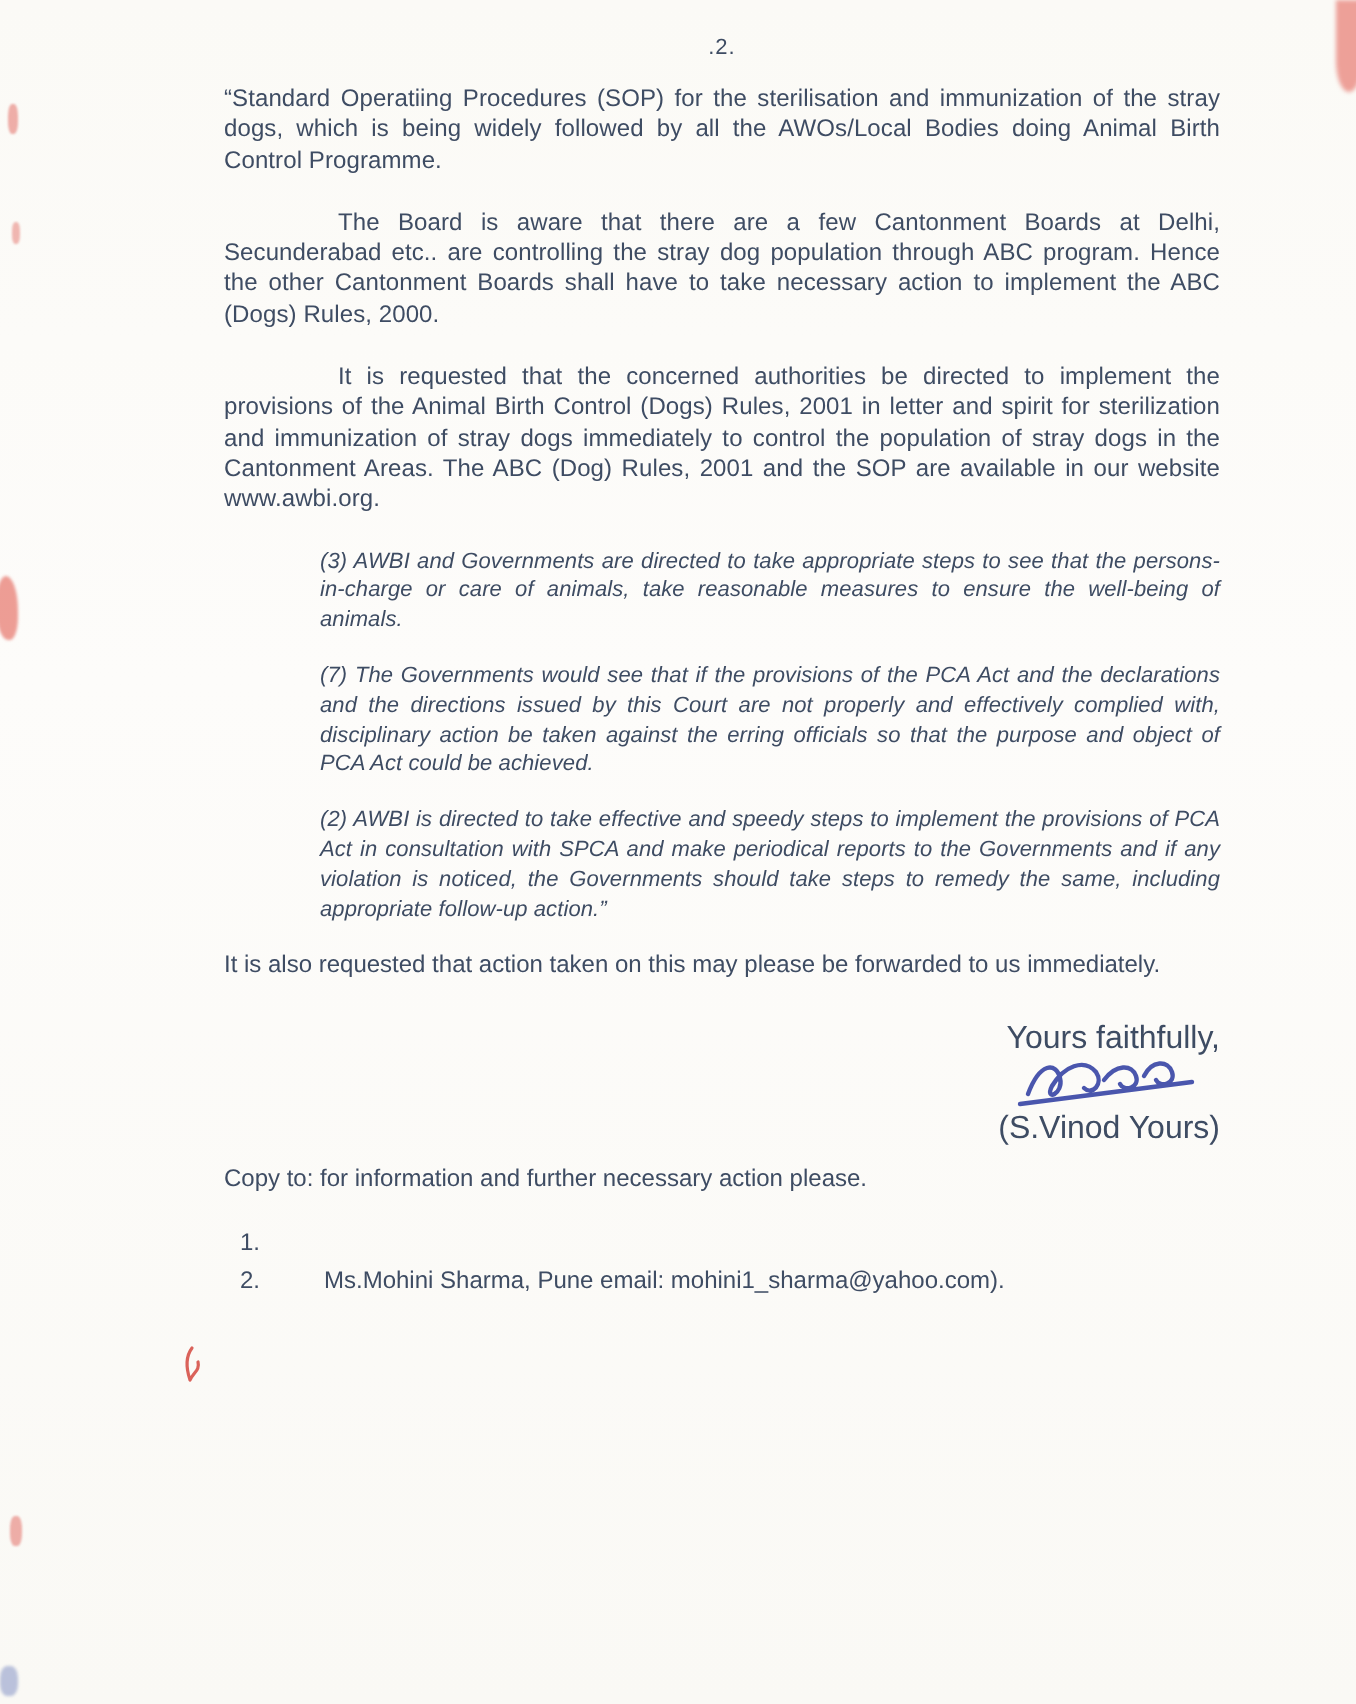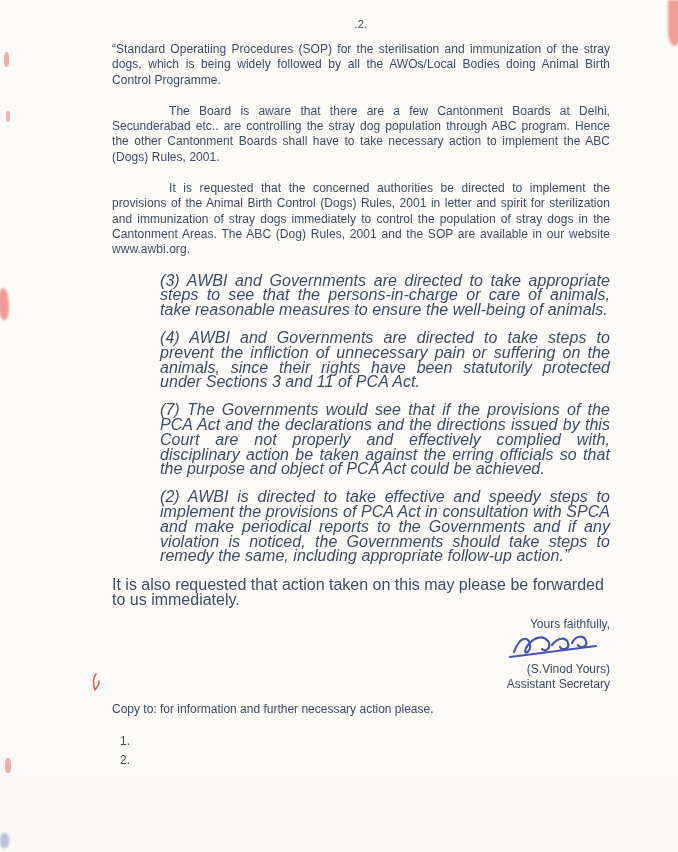--- a/index.html
+++ b/index.html
@@ -32,37 +32,37 @@
     font-size:12px;
     line-height:15.3px;
     text-align:justify;
     letter-spacing:.05px;
   }
   p.indent-1{text-indent:57px;}
   p.indent-2{text-indent:78px;}
   a.doclink{color:inherit;cursor:pointer;}
   .quote{
     margin:0 0 13px 48px;
-    font-size:16px;
+    font-size:11px;
     font-style:italic;
     line-height:14.8px;
     text-align:justify;
     letter-spacing:.05px;
   }
   .request-line{
     margin:3px 0 10px 0;
-    font-size:16px;
+    font-size:12px;
     line-height:15px;
     text-align:left;
   }
   .closing{
     text-align:right;
-    font-size:12px;
+    font-size:16px;
     line-height:15px;
-    margin-top:10px;
+    margin-top:22px;
   }
   .closing .salutation{margin-bottom:0;}
   .signature-wrap{
     display:block;
     margin:0 6px 0 auto;
     width:96px;height:30px;
   }
   .copy-block{
     margin-top:10px;
     font-size:12px;
@@ -100,50 +100,49 @@
     <path d="M8 2 C 5 6, 5 12, 7 18 M 7 18 C 9 14, 12 13, 11 9" fill="none" stroke="rgba(210,60,50,.8)" stroke-width="1.6" stroke-linecap="round"></path>
   </svg>
 
   <div class="content">
 
     <div class="page-number">.2.</div>
 
     <p class="para">“Standard Operatiing Procedures (SOP) for the sterilisation and immunization of the stray dogs, which is being widely followed by all the AWOs/Local Bodies doing Animal Birth Control Programme.</p>
 
 
-    <p class="para indent-1">The Board is aware that there are a few Cantonment Boards at Delhi, Secunderabad etc.. are controlling the stray dog population through ABC program. Hence the other Cantonment Boards shall have to take necessary action to implement the ABC (Dogs) Rules, 2001.</p>
+    <p class="para indent-1">The Board is aware that there are a few Cantonment Boards at Delhi, Secunderabad etc.. are controlling the stray dog population through ABC program. Hence the other Cantonment Boards shall have to take necessary action to implement the ABC (Dogs) Rules, 2000.</p>
 
     <p class="para indent-1"><span>It is requested that the concerned authorities be directed to implement the provisions of the Animal Birth Control (Dogs) Rules, 2001 in letter and spirit for sterilization and immunization of stray dogs immediately to control the population of stray dogs in the Cantonment Areas. The ABC (Dog) Rules, 2001 and the SOP are available in our website </span><a class="doclink">www.awbi.org</a><span>.</span></p>
 
 
     <p class="quote">(3) AWBI and Governments are directed to take appropriate steps to see that the persons-in-charge or care of animals, take reasonable measures to ensure the well-being of animals.</p>
 
-    <p class="quote">(4) AWBI and Governments are directed to take steps to prevent the infliction of unnecessary pain or suffering on the animals, since their rights have been statutorily protected under Sections 3 and 11 of PCA Act.</p>
 
     <p class="quote">(7) The Governments would see that if the provisions of the PCA Act and the declarations and the directions issued by this Court are not properly and effectively complied with, disciplinary action be taken against the erring officials so that the purpose and object of PCA Act could be achieved.</p>
 
     <p class="quote">(2) AWBI is directed to take effective and speedy steps to implement the provisions of PCA Act in consultation with SPCA and make periodical reports to the Governments and if any violation is noticed, the Governments should take steps to remedy the same, including appropriate follow-up action.”</p>
 
     <p class="request-line">It is also requested that action taken on this may please be forwarded to us immediately.</p>
 
     <div class="closing">
       <div class="salutation">Yours faithfully,</div>
       <svg class="signature-wrap" viewBox="0 0 96 30">
         <path d="M6 20 C 12 4, 20 4, 22 12 C 24 20, 14 24, 18 16 C 24 6, 34 2, 40 9 C 44 15, 38 21, 34 17 M 44 13 C 50 5, 58 5, 60 11 C 62 17, 54 19, 52 15 M 64 11 C 68 3, 76 3, 78 9 C 80 15, 72 17, 70 13 M 2 25 L 88 14" fill="none" stroke="#2a38a0" stroke-width="2.2" stroke-linecap="round" opacity=".85"></path>
       </svg>
       <div class="signer-name">(S.Vinod Yours)</div>
-      <div class="signer-title">Assistant Secretary</div>
     </div>
 
     <div class="copy-block">
       <div class="copy-heading">Copy to: for information and further necessary action please.</div>
       <div class="copy-list">
         <div class="copy-row">
           <span class="num">1.</span>
         </div>
         <div class="copy-row">
           <span class="num">2.</span>
+          <span class="txt">Ms.Mohini Sharma, Pune email: mohini1_sharma@yahoo.com).</span>
         </div>
       </div>
     </div>
 
   </div>
 </div>
 
 </body></html>

